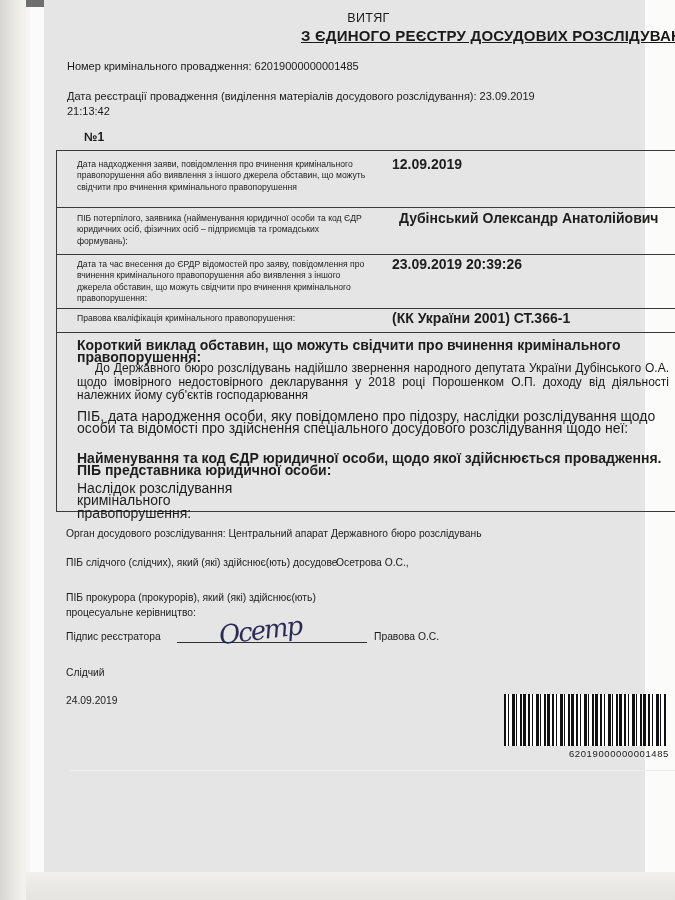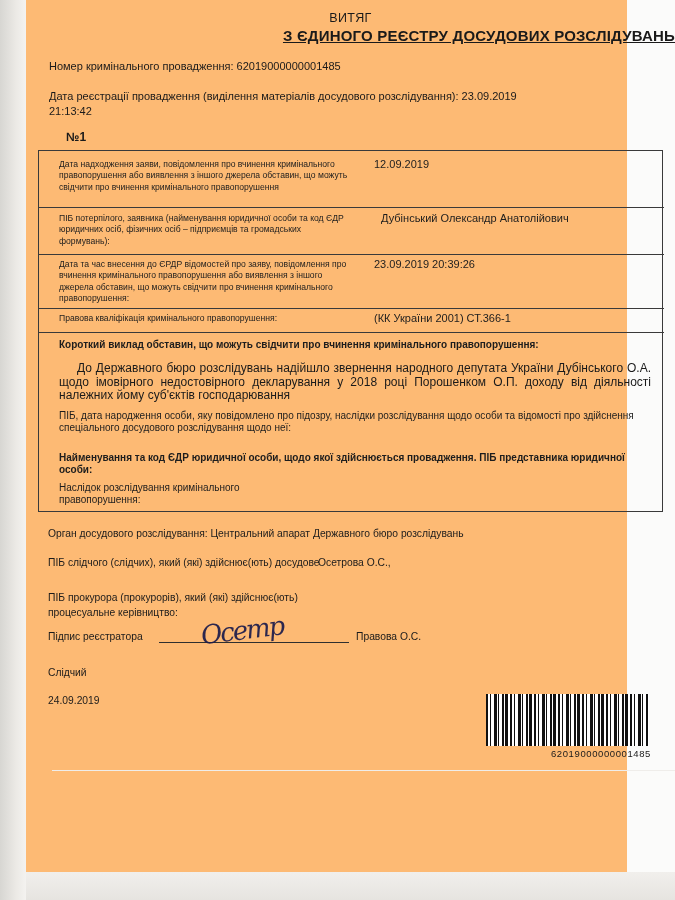--- a/index.html
+++ b/index.html
@@ -16,25 +16,25 @@
   }
   .page {
     position: relative;
     width: 675px;
     height: 900px;
     background: #fbfbfa;
   }
   
   .sheet {
     position: absolute;
-    left: 26px;
+    left: 44px;
     top: 0px;
     width: 601px;
     height: 880px;
-    background: #fdba74;
+    background: #e5e5e5;
     box-shadow: 0 0 0 0 transparent;
   }
   .edge-left {
     position: absolute;
     left: 0;
     top: 0;
     width: 30px;
     height: 900px;
     background: linear-gradient(to right, #d7d6d2 0%, #eceae6 55%, #f7f6f4 100%);
   }
@@ -116,29 +116,30 @@
     position: absolute;
     left: 20px;
     font-size: 8.6px;
     line-height: 11.3px;
     width: 290px;
     color: #1d1d1d;
   }
   .val {
     position: absolute;
     left: 335px;
-    font-size: 11px;
+    font-size: 14px;
     line-height: 11.3px;
     width: 270px;
     color: #1d1d1d;
+    font-weight: bold;
   }
   .lab-wide {
     position: absolute;
     left: 20px;
-    font-size: 10px;
+    font-size: 14px;
     line-height: 12.4px;
     width: 590px;
     color: #1d1d1d;
   }
   .lab-bold { font-weight: bold; }
   .summary-text {
     position: absolute;
     left: 20px;
     width: 592px;
     font-size: 12px;

